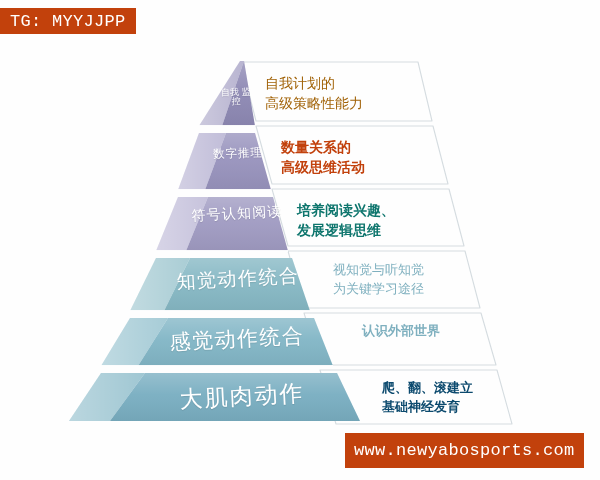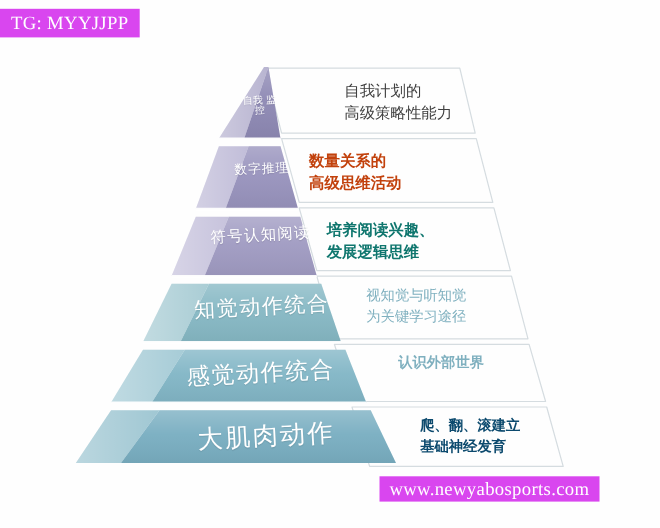--- a/index.html
+++ b/index.html
@@ -14,39 +14,39 @@
     position: relative;
     width: 600px;
     height: 480px;
     background: #fefefe;
     overflow: hidden;
   }
 
   
   .wm {
     position: absolute;
-    background: #d946ef;
+    background: #c2410c;
     color: #ffffff;
-    font-family: Liberation Serif, serif;
+    font-family: Liberation Mono, monospace;
     display: flex;
     align-items: center;
     white-space: nowrap;
     letter-spacing: 0.3px;
   }
   #wm-top {
     left: 0px;
     top: 8px;
     height: 26px;
     padding: 0 10px 0 10px;
     font-size: 17px;
   }
   #wm-bottom {
     left: 345px;
     top: 433px;
-    height: 23px;
+    height: 35px;
     padding: 0 9px;
     font-size: 17px;
   }
 
   
   #pyramid-svg {
     position: absolute;
     left: 0;
     top: 0;
     width: 600px;
@@ -177,21 +177,21 @@
   <div class="tier-label" style="left:192px; top:146px; width:92px; font-size:11.5px; letter-spacing:1px; transform:rotate(-2deg);">数字推理</div>
 
   <div class="tier-label" style="left:175px; top:205px; width:124px; font-size:14px; letter-spacing:1.2px; transform:rotate(-3deg);">符号认知阅读</div>
 
   <div class="tier-label" style="left:155px; top:266px; width:166px; font-size:19px; letter-spacing:1.5px; transform:rotate(-3deg);">知觉动作统合</div>
 
   <div class="tier-label" style="left:138px; top:325px; width:198px; font-size:21px; letter-spacing:1.5px; transform:rotate(-3deg);">感觉动作统合</div>
 
   <div class="tier-label" style="left:140px; top:381px; width:204px; font-size:23px; letter-spacing:2px; transform:rotate(-3deg);">大肌肉动作</div>
 
-  <div class="callout-text" style="left:265px; top:73px; font-size:14px; color:#404040;margin-left:48px;">
+  <div class="callout-text" style="left:265px; top:73px; font-size:14px; color:#a16207;">
     <span>自我计划的</span>
     <span>高级策略性能力</span>
   </div>
 
   <div class="callout-text" style="left:281px; top:137px; font-size:14px; color:#c2410c; font-weight:600;">
     <span>数量关系的</span>
     <span>高级思维活动</span>
   </div>
 
   <div class="callout-text" style="left:297px; top:200px; font-size:14px; color:#0f766e; font-weight:600;">

